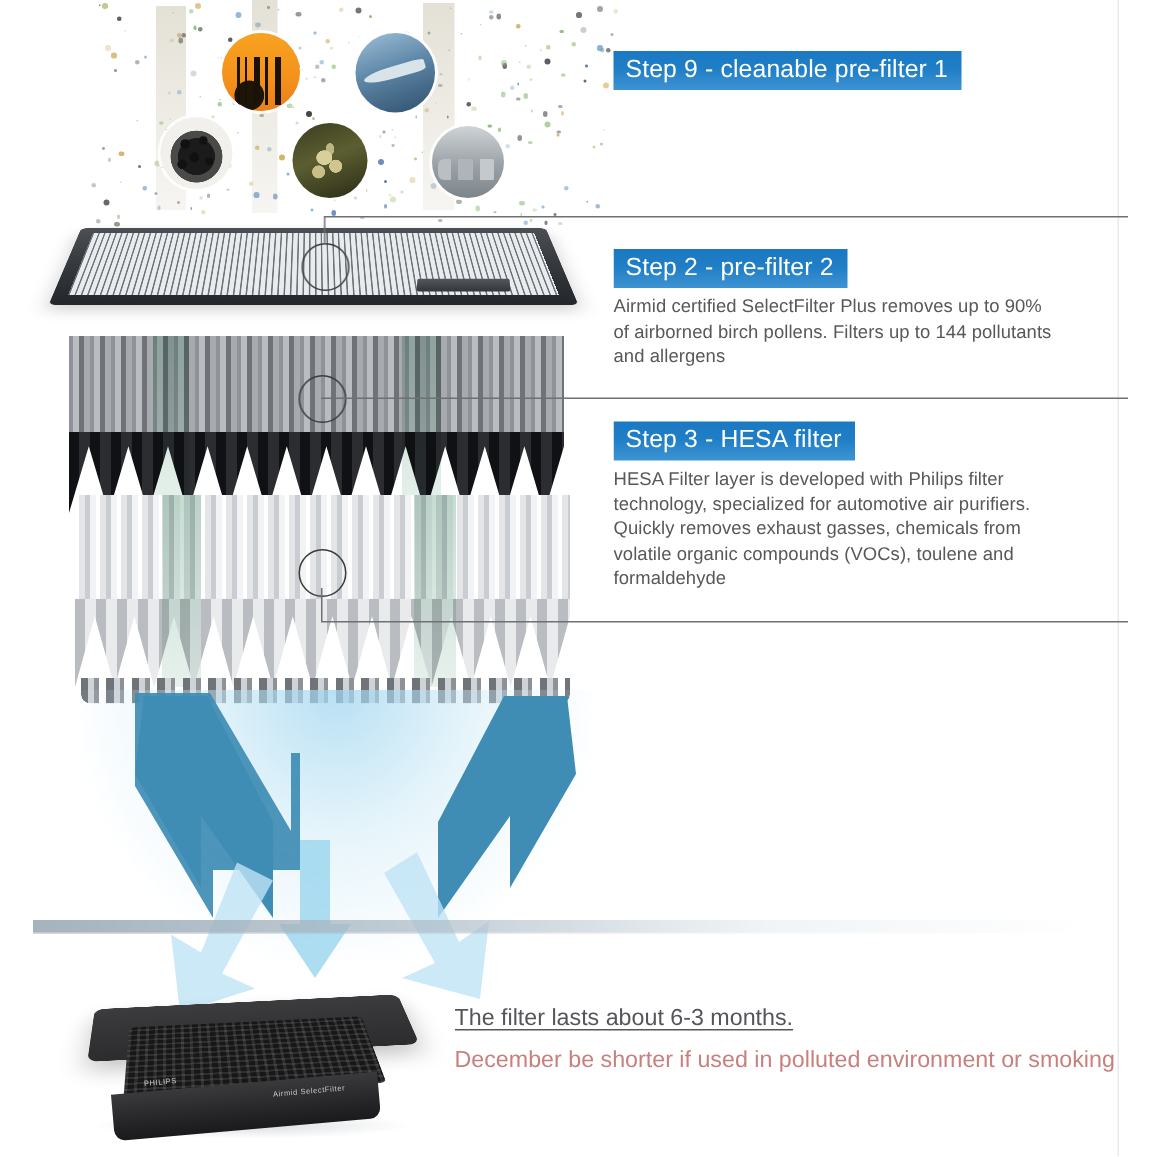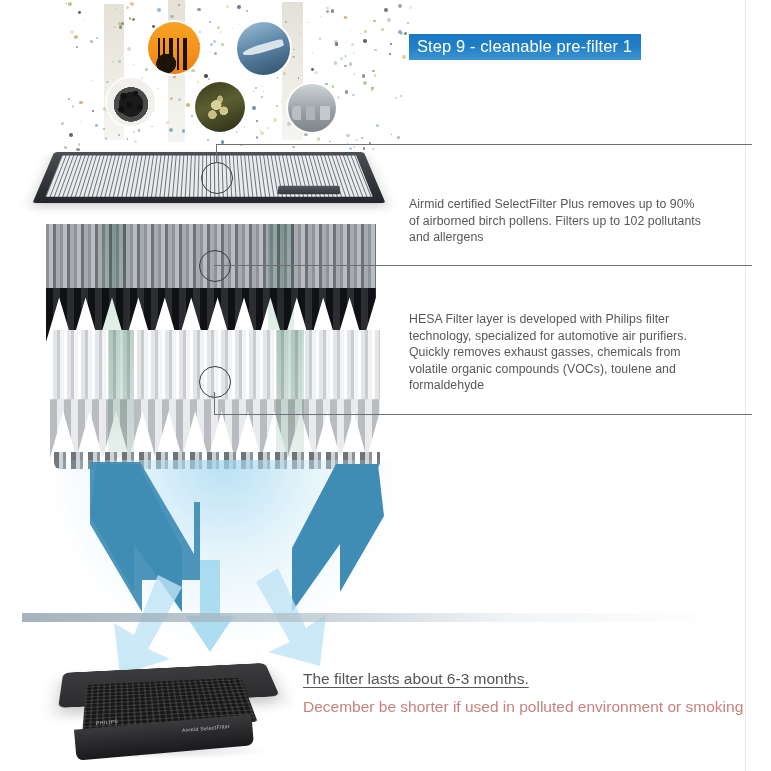--- a/index.html
+++ b/index.html
@@ -518,24 +518,26 @@
   </svg>
 
   <svg class="arrow" style="left:248px;top:568px;" width="90" height="110" viewBox="0 0 90 110">
     <polygon points="30,0 8,14 42,74 20,84 72,98 78,46 58,60" fill="#bfe4f5" opacity=".8"></polygon>
   </svg>
 
   <div class="band" style="left:22px;top:613px;width:700px;"></div>
 
   <div class="badge" style="left:409px;top:34px;">Step 9 - cleanable pre-filter 1</div>
 
+  <div class="badge" style="left:409px;top:166px;">Step 2 - pre-filter 2</div>
   <div class="body-text" style="left:409px;top:196px;width:330px;">Airmid certified SelectFilter Plus removes up to 90%
-of airborned birch pollens. Filters up to 102 pollutants
+of airborned birch pollens. Filters up to 144 pollutants
 and allergens</div>
 
+  <div class="badge" style="left:409px;top:281px;">Step 3 - HESA filter</div>
   <div class="body-text" style="left:409px;top:311px;width:330px;">HESA Filter layer is developed with Philips filter
 technology, specialized for automotive air purifiers.
 Quickly removes exhaust gasses, chemicals from
 volatile organic compounds (VOCs), toulene and
 formaldehyde</div>
 
 
 
   <div class="device" style="left:62px;top:655px;width:212px;height:104px;">
     <div class="dev-shadow"></div>

